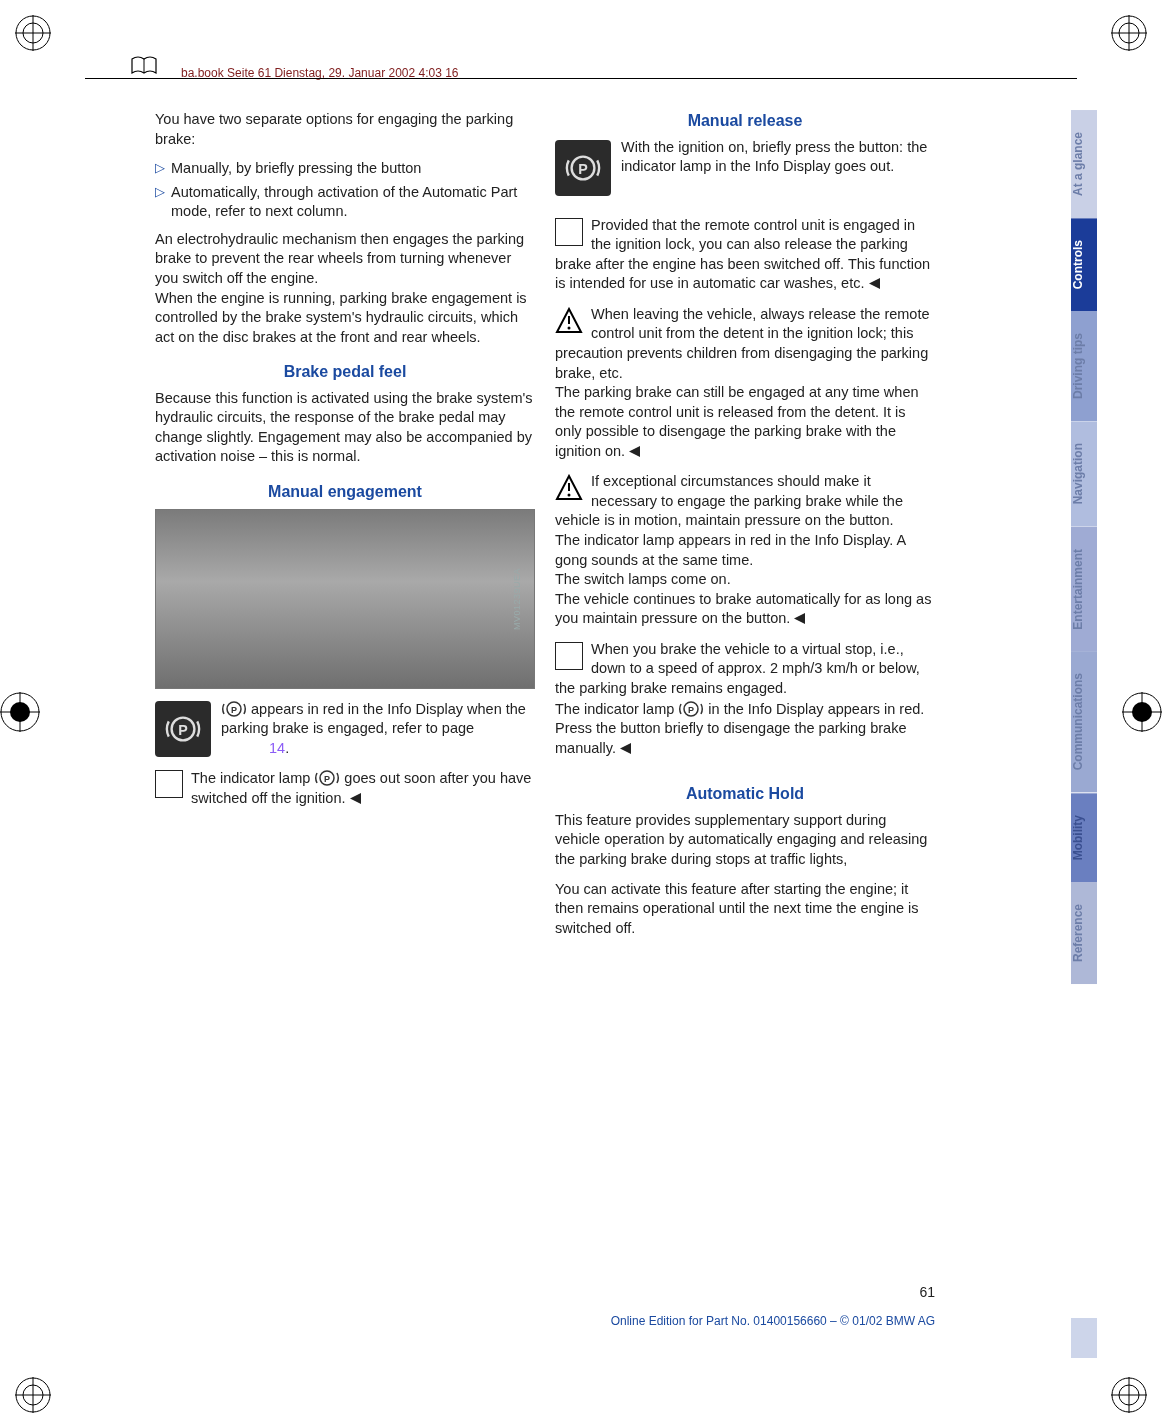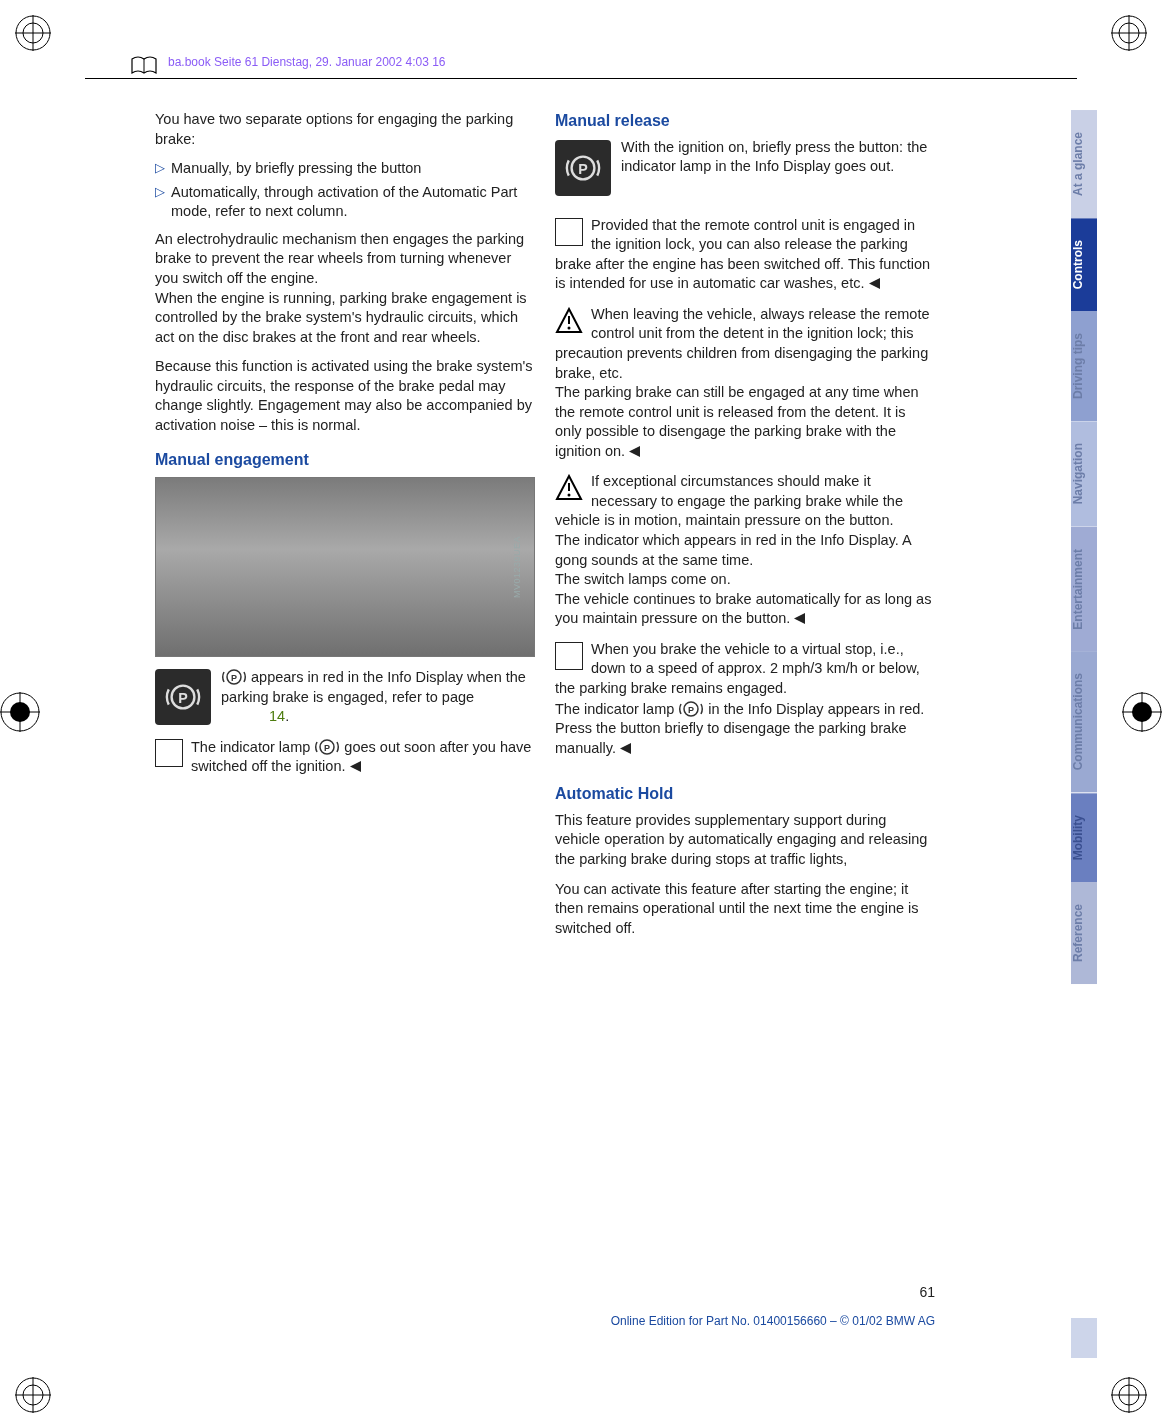--- a/index.html
+++ b/index.html
@@ -19,40 +19,40 @@
   .crop-br { bottom: 15px; right: 15px; }
   .side-target { position: absolute; }
   .side-target svg { width: 40px; height: 40px; }
   .side-left { left: 0; top: 50%; transform: translateY(-50%); }
   .side-right { right: 0; top: 50%; transform: translateY(-50%); }
   .header-meta {
     position: absolute;
     top: 55px;
     left: 130px;
     font-size: 12px;
-    color: #8b5cf6;
+    color: #7f1d1d;
     display: flex;
-    align-items: flex-start;
-    gap: 10px;
+    align-items: flex-end;
+    gap: 23px;
   }
   .header-meta .open-book { width: 28px; height: 22px; }
   .rule { position: absolute; top: 78px; left: 85px; right: 85px; border-top: 1px solid #000; }
   .page-area {
     position: absolute;
     top: 110px;
     left: 155px;
     width: 780px;
     bottom: 120px;
   }
   .columns { display: flex; gap: 20px; }
   .col { width: 50%; font-size: 14.5px; line-height: 1.35; }
   .para { margin-bottom: 10px; }
   .bullet-line { display: flex; gap: 6px; margin-bottom: 4px; }
   .bullet-glyph { color: #1b4aa0; font-size: 13px; line-height: 1.4; }
-  .h2 { color: #1b4aa0; font-weight: bold; font-size: 16px; margin: 14px 0 6px; }
+  .h2 { color: #1b4aa0; font-weight: bold; font-size: 16px; margin: 14px 0 6px; text-align: center; }
   .photo-placeholder {
     width: 100%;
     height: 180px;
     background: linear-gradient(180deg, #7b7b7b 0%, #a9a9a9 40%, #6f6f6f 100%);
     border: 1px solid #777;
     position: relative;
     margin-bottom: 10px;
   }
   .photo-caption-vert {
     position: absolute;
@@ -88,21 +88,21 @@
     width: 28px; height: 28px;
     margin: 2px 8px 0 0;
     display: flex; align-items: center; justify-content: center;
   }
   .inline-p {
     display: inline-block;
     vertical-align: -5px;
     width: 26px; height: 20px;
   }
   .end-tri { display:inline-block; vertical-align:-1px; }
-  .link { color: #4d7c0f; margin-left: 48px; }
+  .link { color: #8b5cf6; margin-left: 48px; }
   .page-num {
     position: absolute;
     right: 0;
     bottom: 8px;
     font-size: 14px;
   }
   .footer-line {
     position: absolute;
     right: 0;
     bottom: -20px;
@@ -203,20 +203,21 @@
         <span>Manually, by briefly pressing the button</span>
       </div>
       <div class="bullet-line">
         <span class="bullet-glyph">▷</span>
         <span>Automatically, through activation of the Automatic Part mode, refer to next column.</span>
       </div>
       <div class="para" style="margin-top:8px">
         <span>An electrohydraulic mechanism then engages the parking brake to prevent the rear wheels from turning whenever you switch off the engine.</span><br>
         <span>When the engine is running, parking brake engagement is controlled by the brake system's hydraulic circuits, which act on the disc brakes at the front and rear wheels.</span>
       </div>
+      <div class="h2">Brake pedal feel</div>
       <div class="para">Because this function is activated using the brake system's hydraulic circuits, the response of the brake pedal may change slightly. Engagement may also be accompanied by activation noise – this is normal.</div>
       <div class="h2">Manual engagement</div>
       <div class="photo-placeholder">
         <span class="photo-caption-vert">MV01239UEA</span>
       </div>
       <div class="para">
         <span class="icon-box">
           <svg viewBox="0 0 40 40">
               <circle cx="20" cy="20" r="12" fill="none" stroke="#ddd" stroke-width="2.5"></circle>
               <path d="M5 12 A18 18 0 0 0 5 28" fill="none" stroke="#ddd" stroke-width="2.5"></path>
@@ -289,21 +290,21 @@
       <div class="clear"></div>
       <div class="para">
         <span class="warn-box">
             <svg viewBox="0 0 28 28">
               <polygon points="14,2 26,25 2,25" fill="none" stroke="#000" stroke-width="2"></polygon>
               <line x1="14" y1="9" x2="14" y2="17" stroke="#000" stroke-width="2"></line>
               <circle cx="14" cy="21" r="1.5" fill="#000"></circle>
             </svg>
           </span>
         <span>If exceptional circumstances should make it necessary to engage the parking brake while the vehicle is in motion, maintain pressure on the button.</span><br>
-        <span>The indicator which appears in red in the Info Display. A gong sounds at the same time.</span><br>
+        <span>The indicator lamp appears in red in the Info Display. A gong sounds at the same time.</span><br>
         <span>The switch lamps come on.</span><br>
         <span>The vehicle continues to brake automatically for as long as you maintain pressure on the button.</span>
         <span class="end-tri"><svg width="11" height="11">
               <polygon points="11,0 11,11 0,5.5" fill="#222"></polygon>
             </svg></span>
       </div>
       <div class="clear"></div>
       <div class="para">
         <span class="note-box"></span>
         <span>When you brake the vehicle to a virtual stop, i.e., down to a speed of approx. 2 mph/3 km/h or below, the parking brake remains engaged.</span><br>

